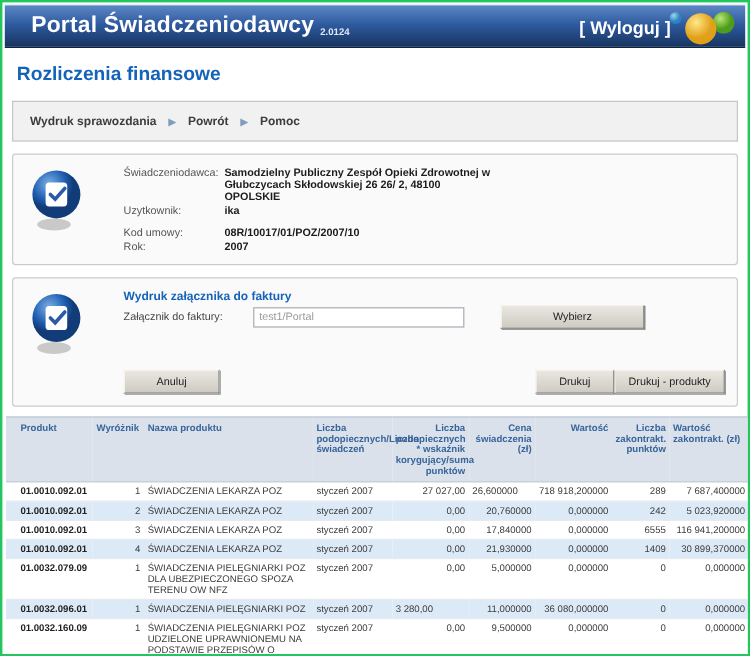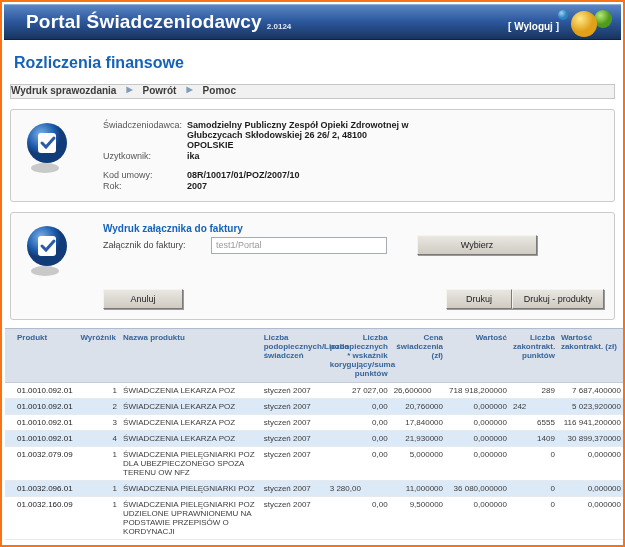--- a/index.html
+++ b/index.html
@@ -1,39 +1,39 @@
 <!DOCTYPE html>
 <html><head>
 <meta charset="utf-8">
 <style>
   * { margin:0; padding:0; box-sizing:border-box; }
   html,body { background:#e8e8e8; }
   body { font-family:"Liberation Sans", sans-serif; }
   .window{
     width:625px; height:547px; background:#ffffff;
-    border:2px solid #f97316; overflow:hidden; position:relative;
+    border:2px solid #22c55e; overflow:hidden; position:relative;
   }
   
   .topbar{
     margin:2px; height:36px; position:relative;
     background:linear-gradient(to bottom,#5b86c3 0%, #2e5aa0 45%, #17345f 100%);
     border-top:1px solid #8fb0da; border-bottom:1px solid #0d2140;
     display:flex; align-items:center;
   }
   .topbar-title{ color:#ffffff; font-weight:bold; font-size:19px; padding-left:22px; letter-spacing:0.2px; }
   .topbar-version{ color:#dfe8f5; font-size:8px; font-weight:bold; margin-left:5px; margin-top:8px; }
-  .logout{ position:absolute; right:62px; bottom:7px; color:#ffffff; font-size:10px; font-weight:bold; cursor:pointer;padding-left:33px; }
+  .logout{ position:absolute; right:62px; bottom:7px; color:#ffffff; font-size:15px; font-weight:bold; cursor:pointer;padding-left:33px; }
   .balls{ position:absolute; right:4px; top:0; }
   
   .page-title{ color:#1563b9; font-weight:bold; font-size:16px; margin:14px 0 12px 12px; }
   
   .menubar{
-    margin:0 8px; height:15px; background:#f1f1f1; border:1px solid #c6c6c6;
-    display:flex; font-size:10px; font-weight:bold; color:#3c3c3c;
-    padding-left:0;
+    margin:0 8px; height:34px; background:#f1f1f1; border:1px solid #c6c6c6;
+    display:flex; align-items:center; font-size:10px; font-weight:bold; color:#3c3c3c;
+    padding-left:14px;
   }
   .menu-item{ cursor:pointer; }
   .menu-sep{ color:#7f9db9; font-size:8px; margin:0 10px; }
   
   .panel{
     margin:10px 8px 0 8px; background:#fafafa; border:1px solid #cbcbcb; border-radius:3px;
     position:relative; padding:10px 10px 10px 92px;
   }
   .panel-icon{ position:absolute; left:14px; top:12px; width:46px; height:52px; }
   .info-grid{ display:grid; grid-template-columns:84px 1fr; row-gap:1px; font-size:9px; color:#555; }
@@ -75,21 +75,21 @@
   table{ width:619px; border-collapse:collapse; table-layout:fixed; }
   thead th{
     background:#dae1ea; color:#38659b; font-size:8px; font-weight:bold;
     padding:4px 3px; vertical-align:top; border-top:1px solid #aebccd; border-bottom:1px solid #c3ccd8;
   }
   tbody td{
     font-size:8px; color:#3c3c3c; padding:3px 3px; vertical-align:top;
     border-bottom:1px solid #e6eaef; background:#ffffff;
   }
   tbody tr.alt td{ background:#dcE9f6; }
-  td.code{ font-weight:normal; color:#222222; }
+  td.code{ font-weight:bold; color:#222222; }
   th:first-child, td:first-child{ padding-left:12px; }
 </style>
 </head>
 <body>
 
 <div class="window">
 
   <div class="topbar">
     <span class="topbar-title">Portal Świadczeniodawcy</span>
     <span class="topbar-version">2.0124</span>
@@ -217,21 +217,21 @@
             <td style="text-align: right;">7 687,400000</td>
           </tr>
           <tr class="alt">
             <td class="code" style="text-align: left;">01.0010.092.01</td>
             <td style="text-align: right;">2</td>
             <td style="text-align: left;">ŚWIADCZENIA LEKARZA POZ</td>
             <td style="text-align: left;">styczeń 2007</td>
             <td style="text-align: right;">0,00</td>
             <td style="text-align: right;">20,760000</td>
             <td style="text-align: right;">0,000000</td>
-            <td style="">242</td>
+            <td style="text-align: right;">242</td>
             <td style="text-align: right;">5 023,920000</td>
           </tr>
           <tr>
             <td class="code" style="text-align: left;">01.0010.092.01</td>
             <td style="text-align: right;">3</td>
             <td style="text-align: left;">ŚWIADCZENIA LEKARZA POZ</td>
             <td style="text-align: left;">styczeń 2007</td>
             <td style="text-align: right;">0,00</td>
             <td style="text-align: right;">17,840000</td>
             <td style="text-align: right;">0,000000</td>

